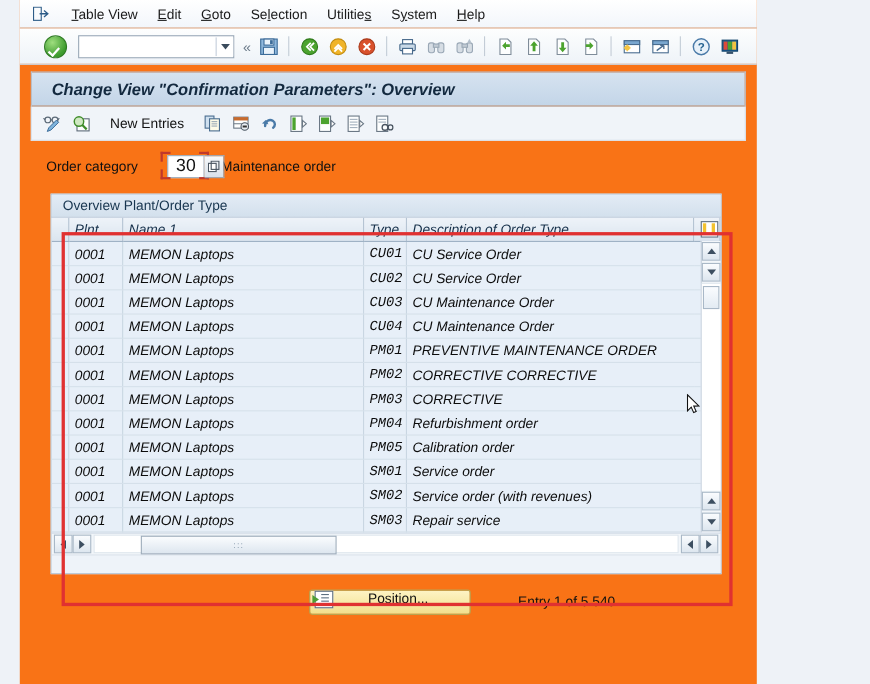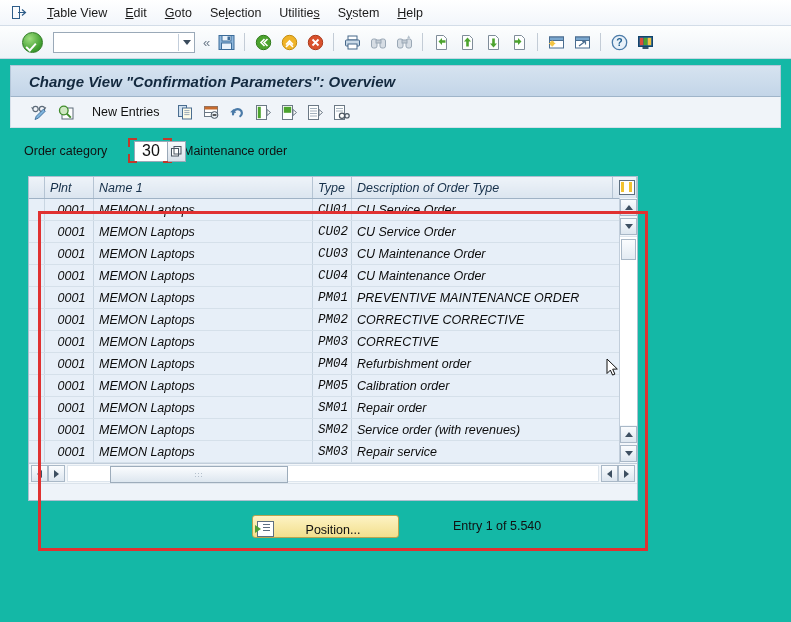--- a/index.html
+++ b/index.html
@@ -2,21 +2,21 @@
 <html><head>
 <meta charset="utf-8">
 <style>
   html,body{margin:0;padding:0;}
   body{
     width:791px;height:622px;overflow:hidden;
     font-family:"Liberation Sans",sans-serif;
     font-size:12px;color:#000;
     background:#eef2f7;
   }
-  .app{position:relative;width:791px;height:622px;background:#14b8a6;}
+  .app{position:relative;width:670px;height:622px;background:#f97316;margin-left:18px;}
 
   
   .menubar{
     height:25px;display:flex;align-items:center;
     background:linear-gradient(#ffffff,#f2f6fb);
     border-bottom:1px solid #d3dde8;
     padding-left:8px;
   }
   .menu-exit{
     width:22px;height:18px;display:flex;align-items:center;justify-content:center;
@@ -75,21 +75,21 @@
     display:flex;align-items:center;padding-left:18px;
   }
   .titlebar .ttl{
     font-weight:bold;font-style:italic;font-size:15px;color:#13293f;
   }
 
   
   .apptoolbar{
     margin:0 10px;height:30px;display:flex;align-items:center;
     background:#f0f4f9;border-left:1px solid #d7e0ea;border-right:1px solid #d7e0ea;
-    border-bottom:1px solid #d7e0ea;padding-left:16px;
+    border-bottom:1px solid #d7e0ea;padding-left:6px;
   }
   .newentries{
     font-size:12.5px;color:#111;padding:3px 9px;margin:0 3px;cursor:default;
     border:1px solid transparent;border-radius:2px;
   }
 
   
   .content{margin:0 10px;padding:0;position:relative;}
   .orderrow{
     display:flex;align-items:center;height:22px;margin:12px 0 0 14px;font-size:12.5px;
@@ -136,21 +136,21 @@
   }
   table.grid td{
     border-right:1px solid #c9d6e2;border-bottom:1px solid #d5e0ea;
     height:21px;padding:0 0 0 5px;font-size:12.5px;color:#0c0c0c;
     background:#e7eff8;white-space:nowrap;overflow:hidden;
   }
   td.sel,th.sel{
     width:10px;padding:0;background:linear-gradient(#e8edf3,#ccd6e0);
     border-right:1px solid #aab8c6;
   }
-  td.plnt,th.plnt{width:43px;text-align:center;}
+  td.plnt,th.plnt{width:43px;}
   td.name,th.name{width:213px;}
   td.type,th.type{width:33px;font-family:"Liberation Mono",monospace;font-size:11.5px;}
   th.type{font-family:"Liberation Sans",sans-serif;font-size:12.5px;}
   td.desc,th.desc{width:auto;border-right:0;}
   th.cfg{width:18px;padding:0;border-right:0;}
   .cfgicon{
     width:14px;height:13px;margin:0 auto;border:1px solid #5d6f80;background:#fff;
     display:block;position:relative;
   }
   .cfgicon:before{
@@ -197,24 +197,24 @@
   .annot{
     position:absolute;left:38px;top:211px;width:604px;height:334px;
     border:3px solid #e03131;pointer-events:none;z-index:20;
   }
 
   
   .bottombar{
     margin:14px 0 0 0;display:flex;align-items:center;position:relative;height:22px;
   }
   .posbtn{
-    position:absolute;left:242px;height:21px;width:145px;
+    position:absolute;left:253px;height:21px;width:145px;
     background:linear-gradient(#fdf3c4,#f2df8d);
     border:1px solid #b9a450;border-radius:3px;
-    display:flex;align-items:flex-end;cursor:default;
+    display:flex;align-items:flex-start;cursor:default;
   }
   .posbtn .lblwrap{flex:1;text-align:center;font-size:12.5px;color:#111;padding-right:6px;}
   .posicon{
     width:15px;height:14px;margin-left:4px;border:1px solid #5d6f80;background:#fff;position:relative;
   }
   .posicon:before{
     content:"";position:absolute;left:-3px;top:3px;width:0;height:0;
     border-top:4px solid transparent;border-bottom:4px solid transparent;border-left:6px solid #4f9e35;
   }
   .posicon:after{
@@ -458,20 +458,21 @@
       <div class="lookupbtn">
         <svg width="11" height="11" viewBox="0 0 11 11">
           <rect x="0.5" y="2.5" width="7" height="7.5" fill="#fff" stroke="#4a5561"></rect>
           <rect x="3" y="0.5" width="7" height="7.5" fill="none" stroke="#4a5561"></rect>
         </svg>
       </div>
       <span class="ordtext">Maintenance order</span>
     </div>
 
     <div class="groupbox">
+      <div class="gbtitle">Overview Plant/Order Type</div>
 
       <div class="gridwrap">
         <table class="grid">
           <thead>
             <tr>
               <th class="sel"></th>
               <th class="plnt">Plnt</th>
               <th class="name">Name 1</th>
               <th class="type">Type</th>
               <th class="desc">Description of Order Type</th>
@@ -542,21 +543,21 @@
                 <td class="plnt">0001</td>
                 <td class="name">MEMON Laptops</td>
                 <td class="type">PM05</td>
                 <td class="desc" colspan="2">Calibration order</td>
               </tr>
               <tr>
                 <td class="sel"></td>
                 <td class="plnt">0001</td>
                 <td class="name">MEMON Laptops</td>
                 <td class="type">SM01</td>
-                <td class="desc" colspan="2">Repair order</td>
+                <td class="desc" colspan="2">Service order</td>
               </tr>
               <tr>
                 <td class="sel"></td>
                 <td class="plnt">0001</td>
                 <td class="name">MEMON Laptops</td>
                 <td class="type">SM02</td>
                 <td class="desc" colspan="2">Service order (with revenues)</td>
               </tr>
               <tr>
                 <td class="sel"></td>

